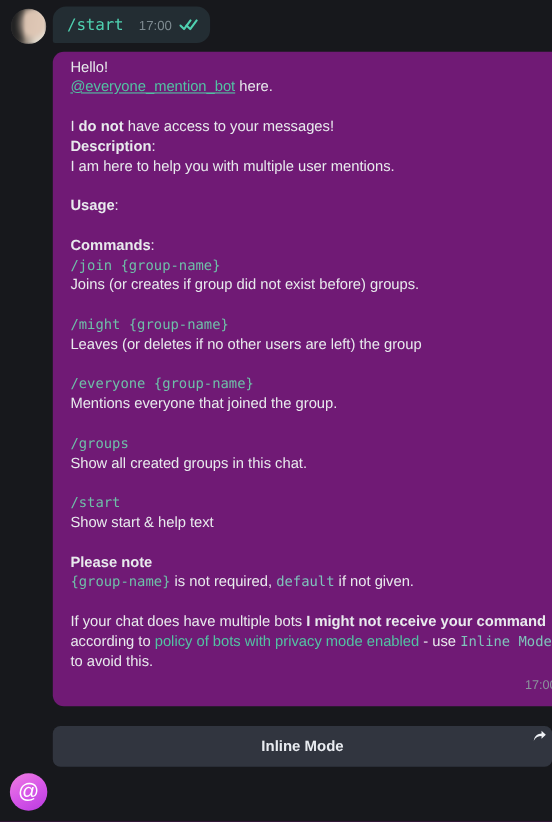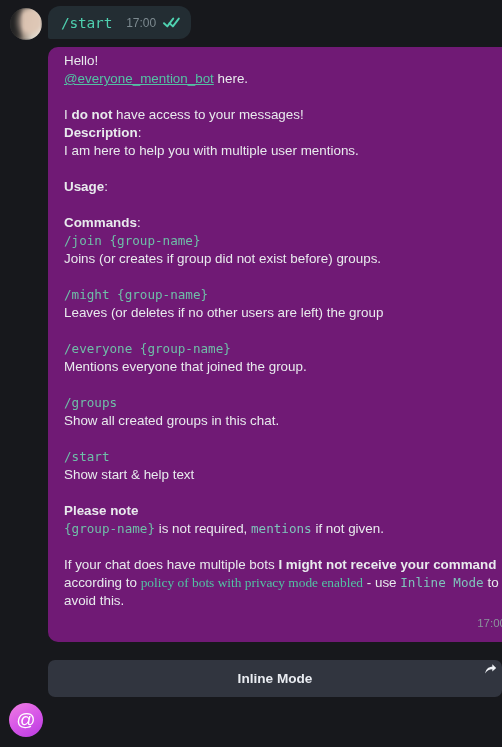--- a/index.html
+++ b/index.html
@@ -102,21 +102,20 @@
     font-family: "DejaVu Sans Mono", monospace;
     font-size: 12.6px;
     color: #7fc3bb;
   }
   .mention {
     color: #53c2a3;
     text-decoration: underline;
   }
   .link {
     color: #53c2a3;
-    font-family: Liberation Serif, serif;
   }
   .bot-time {
     text-align: right;
     font-size: 11.5px;
     color: #8a939c;
     margin-top: 4px;
     padding-right: 1px;
   }
 
   
@@ -232,21 +231,21 @@
     <p class="mono">/groups</p>
     <p>Show all created groups in this chat.</p>
     <div class="gap"></div>
 
     <p class="mono">/start</p>
     <p>Show start &amp; help text</p>
 
     <div class="gap"></div>
 
     <p class="b">Please note</p>
-    <p><span class="mono">{group-name}</span><span> is not required, </span><span class="mono-soft">mentions</span><span> if not given.</span></p>
+    <p><span class="mono">{group-name}</span><span> is not required, </span><span class="mono-soft">default</span><span> if not given.</span></p>
 
     <div class="gap"></div>
 
     <p><span>If your chat does have multiple bots </span><span class="b">I might not receive your command</span><span> according to </span><span class="link">policy of bots with privacy mode enabled</span><span> - use </span><span class="mono-soft">Inline Mode</span><span> to avoid this.</span></p>
 
     <div class="bot-time">17:00</div>
   </div>
 
   <div class="avatar-bot">
     <span class="at">@</span>

